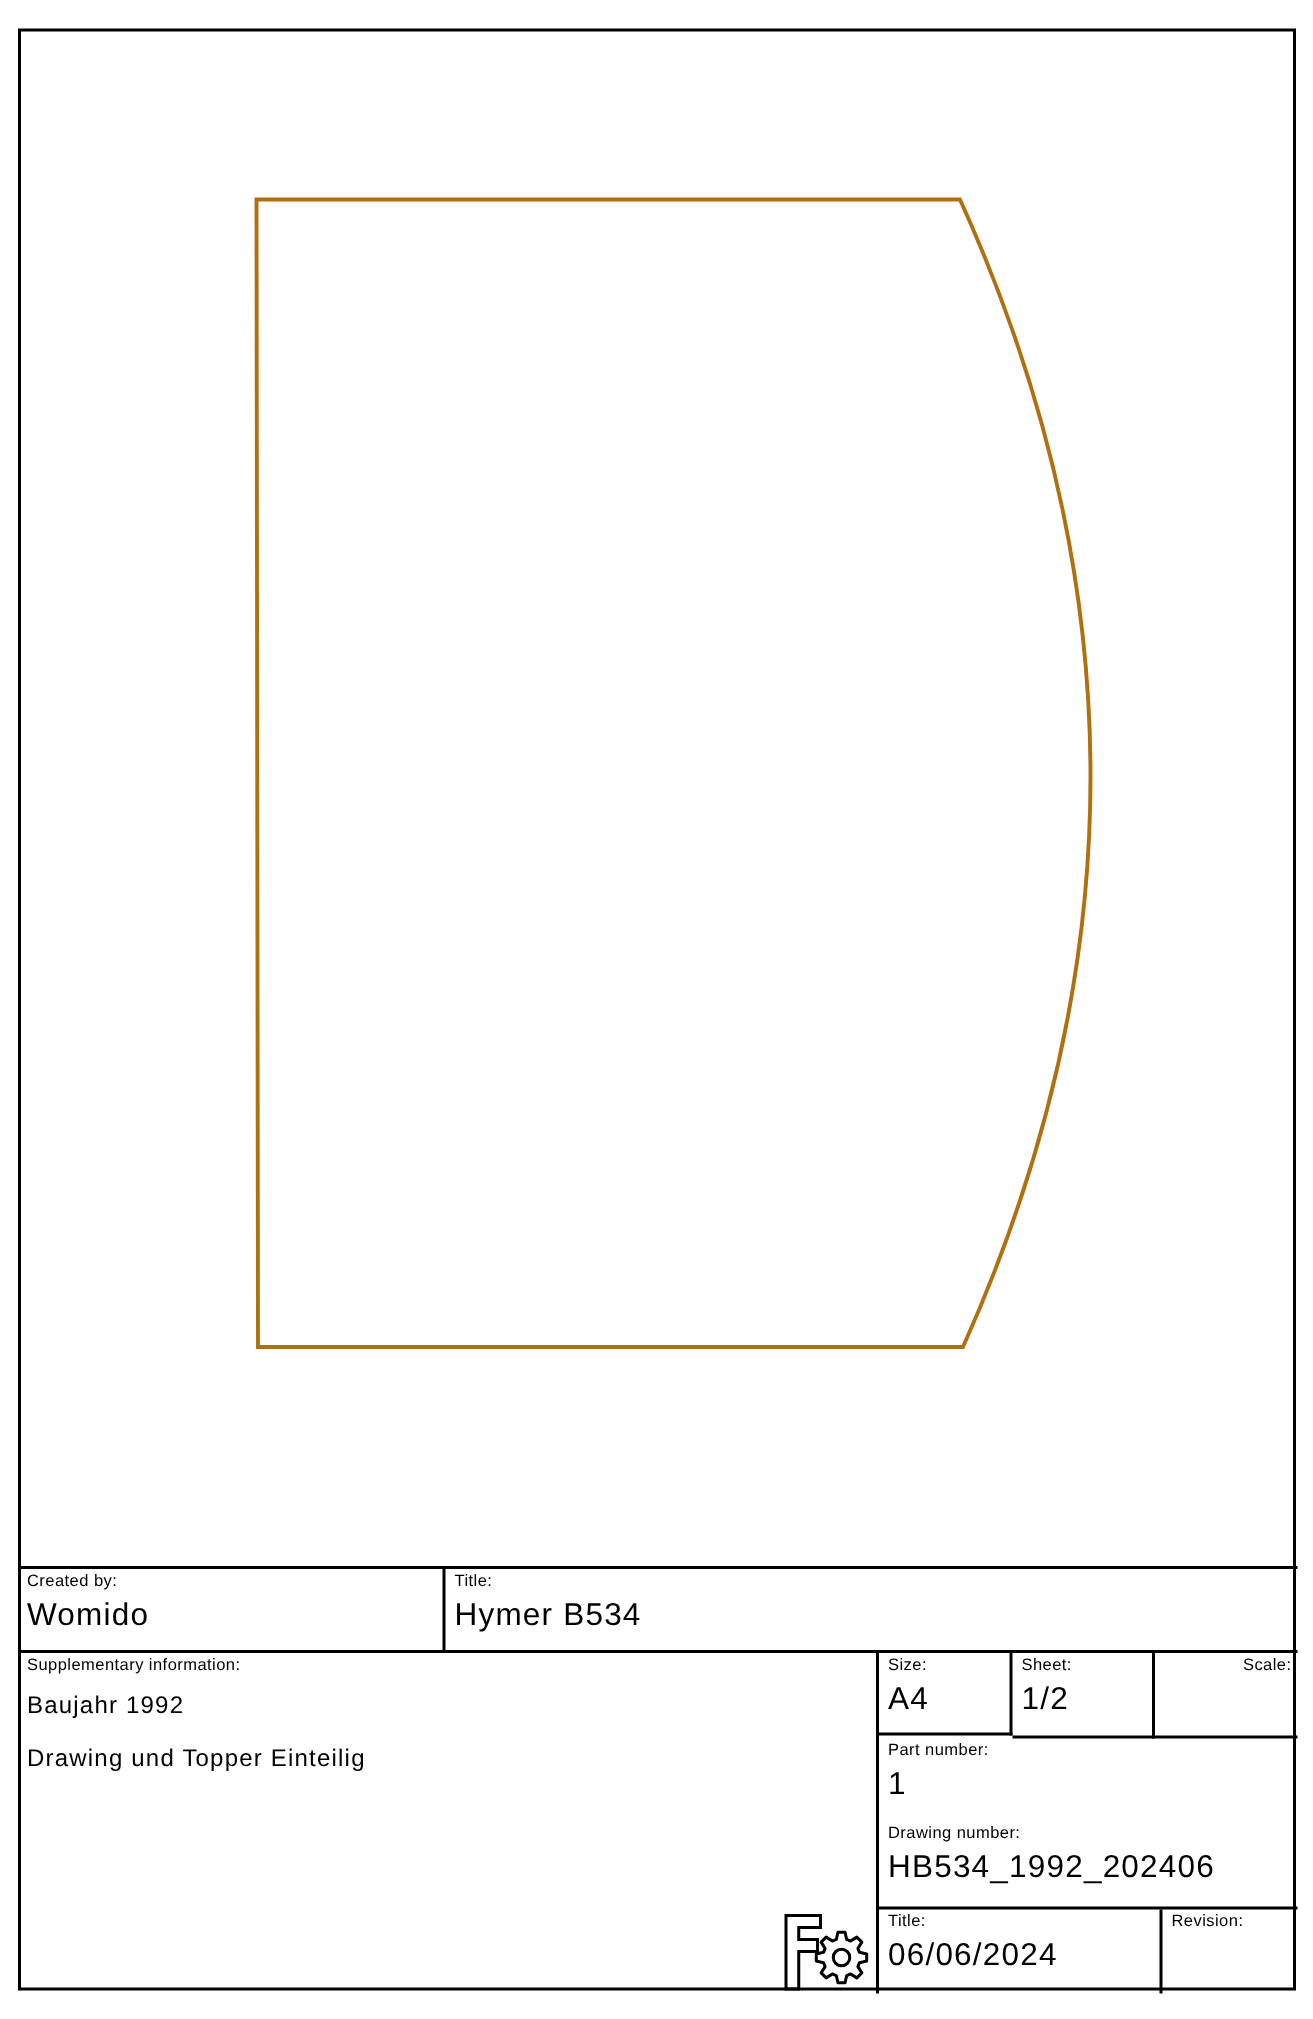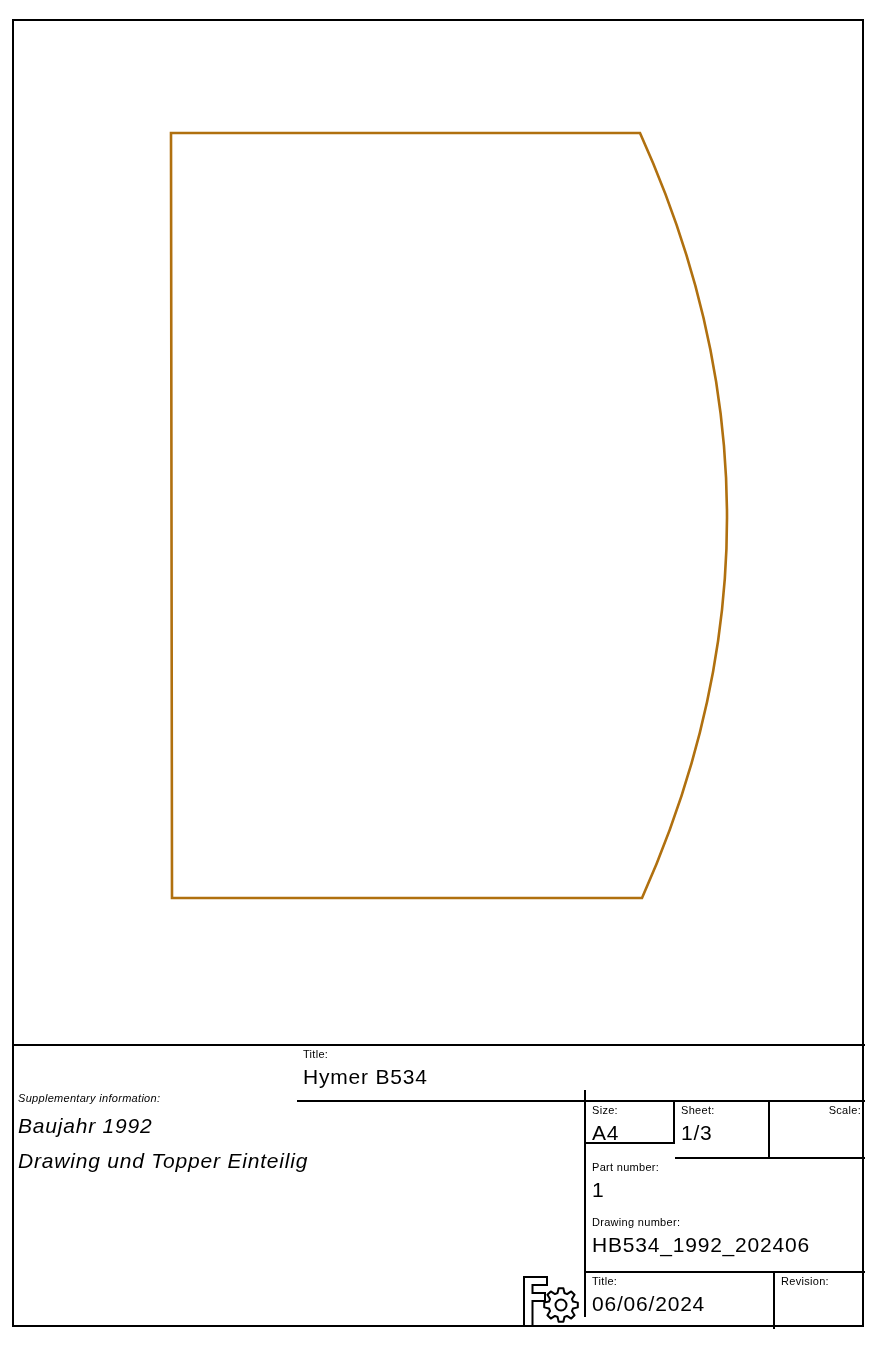--- a/index.html
+++ b/index.html
@@ -18,48 +18,52 @@
   .title-block {
     position: absolute; left: 12px; top: 1044px; width: 853px; height: 283px;
     border-top: 2px solid #000;
   }
   .cell { position: absolute; overflow: hidden; }
   .br { border-right: 2px solid #000; }
   .bb { border-bottom: 2px solid #000; }
 
   .cell-created   { left: 0;     top: 0;     width: 285px; height: 56px; }
   .cell-title     { left: 285px; top: 0;     width: 568px; height: 56px; }
-  .cell-supp      { left: 0;     top: 44px;  width: 574px; height: 227px; font-style: italic; }
-  .cell-size      { left: 574px; top: 56px;  width: 89px;  height: 42px; }
+  .cell-supp      { left: 0;     top: 56px;  width: 574px; height: 227px; }
+  .cell-size      { left: 574px; top: 56px;  width: 89px;  height: 55px; }
   .cell-sheet     { left: 663px; top: 56px;  width: 95px;  height: 57px; }
   .cell-scale     { left: 758px; top: 56px;  width: 95px;  height: 57px; text-align: right; }
   .cell-part      { left: 574px; top: 113px; width: 279px; height: 114px; }
   .cell-date      { left: 574px; top: 227px; width: 189px; height: 56px; }
   .cell-revision  { left: 763px; top: 227px; width: 90px;  height: 56px; }
 
   .pad { padding: 2px 4px 0 6px; }
   .lbl { font-size: 11px; letter-spacing: 0.3px; line-height: 13px; white-space: nowrap; }
   .val { font-size: 21px; letter-spacing: 0.8px; line-height: 24px; margin-top: 4px; white-space: nowrap; }
-  .supp-line { font-size: 21px; letter-spacing: 0.8px; line-height: 35px; white-space: nowrap; }
+  .supp-line { font-size: 16px; letter-spacing: 0.8px; line-height: 35px; white-space: nowrap; }
   .supp-wrap { margin-top: 3px; }
   .lbl-2 { margin-top: 14px; }
 
   .logo-svg { position: absolute; left: 522px; top: 1276px; width: 62px; height: 52px; }
 </style>
 </head>
 <body>
 
 <div class="canvas">
 
   <svg class="shape-svg" viewBox="0 0 875 1346" xmlns="http://www.w3.org/2000/svg">
     <path d="M 171 133 H 640 Q 813 515.5 642 898 H 172 Z" fill="none" stroke="#b0700f" stroke-width="2.6" stroke-linejoin="miter"></path>
   </svg>
 
   <div class="title-block">
 
+    <div class="cell cell-created br bb pad">
+      <div class="lbl">Created by:</div>
+      <div class="val">Womido</div>
+    </div>
 
     <div class="cell cell-title bb pad">
       <div class="lbl">Title:</div>
       <div class="val">Hymer B534</div>
     </div>
 
     <div class="cell cell-supp br pad">
       <div class="lbl">Supplementary information:</div>
       <div class="supp-wrap">
         <div class="supp-line">Baujahr 1992</div>
@@ -67,21 +71,21 @@
       </div>
     </div>
 
     <div class="cell cell-size br bb pad">
       <div class="lbl">Size:</div>
       <div class="val">A4</div>
     </div>
 
     <div class="cell cell-sheet br bb pad">
       <div class="lbl">Sheet:</div>
-      <div class="val">1/3</div>
+      <div class="val">1/2</div>
     </div>
 
     <div class="cell cell-scale bb pad">
       <div class="lbl">Scale:</div>
       <div class="val"></div>
     </div>
 
     <div class="cell cell-part bb pad">
       <div class="lbl">Part number:</div>
       <div class="val">1</div>

